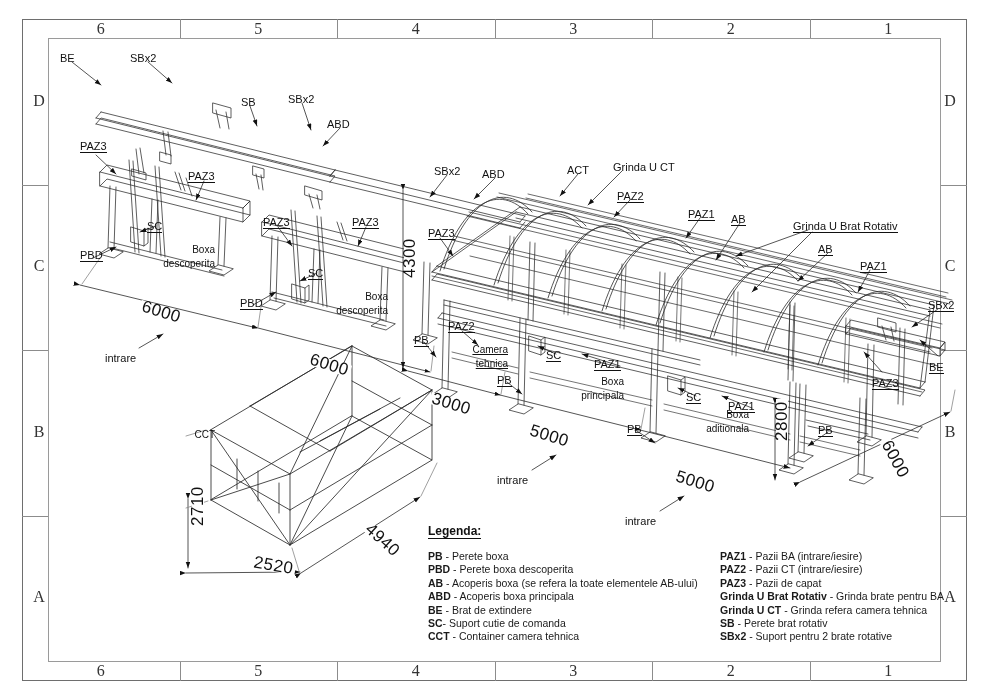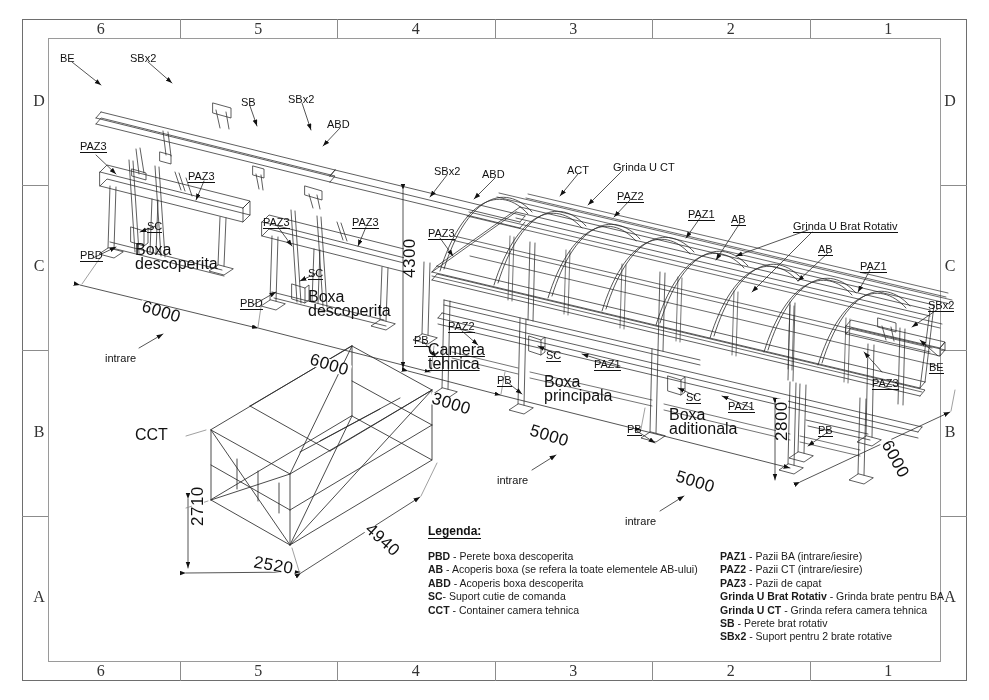--- a/index.html
+++ b/index.html
@@ -27,21 +27,21 @@
 
   
   #art{position:absolute;left:0;top:0;width:989px;height:700px;}
 
   
   .lbl{
     position:absolute;font-size:11px;line-height:12px;color:#111;
     white-space:nowrap;font-family:"Liberation Sans",sans-serif;
   }
   .lbl.u{border-bottom:1px solid #111;padding-bottom:0px;}
-  .lbl.area{font-size:16px;text-align:left;line-height:14px;}
+  .lbl.area{font-size:10px;text-align:right;line-height:14px;}
   .lbl.dim{font-size:17px;color:#111;letter-spacing:0.5px;}
   .lbl.intr{font-size:11px;color:#111;}
 
   
   .legend{position:absolute;left:428px;top:521px;width:520px;}
   .legend-title{
     font-size:12px;font-weight:bold;color:#111;
     border-bottom:1px solid #111;display:inline-block;padding-bottom:0px;
   }
   .legend-cols{display:flex;margin-top:11px;}
@@ -511,23 +511,25 @@
   <div id="entrances">
       <div class="lbl intr" style="left: 105px; top: 352px;">intrare</div>
       <div class="lbl intr" style="left: 497px; top: 474px;">intrare</div>
       <div class="lbl intr" style="left: 625px; top: 515px;">intrare</div>
     </div>
 
   <div class="legend">
     <div class="legend-title">Legenda:</div>
     <div class="legend-cols">
       <div class="legend-col left" id="legend-left">
+          <div class="legend-row"><b>PB</b><span> - Perete boxa</span></div>
           <div class="legend-row"><b>PBD</b><span> - Perete boxa descoperita</span></div>
           <div class="legend-row"><b>AB</b><span> - Acoperis boxa (se refera la toate elementele AB-ului)</span></div>
-          <div class="legend-row"><b>ABD</b><span> - Acoperis boxa descoperita</span></div>
+          <div class="legend-row"><b>ABD</b><span> - Acoperis boxa principala</span></div>
+          <div class="legend-row"><b>BE</b><span> - Brat de extindere</span></div>
           <div class="legend-row"><b>SC</b><span>- Suport cutie de comanda</span></div>
           <div class="legend-row"><b>CCT</b><span> - Container camera tehnica</span></div>
         </div>
       <div class="legend-col right" id="legend-right">
           <div class="legend-row"><b>PAZ1</b><span> - Pazii BA (intrare/iesire)</span></div>
           <div class="legend-row"><b>PAZ2</b><span> - Pazii CT (intrare/iesire)</span></div>
           <div class="legend-row"><b>PAZ3</b><span> - Pazii de capat</span></div>
           <div class="legend-row"><b>Grinda U Brat Rotativ</b><span> - Grinda brate pentru BA</span></div>
           <div class="legend-row"><b>Grinda U CT</b><span> - Grinda refera camera tehnica</span></div>
           <div class="legend-row"><b>SB</b><span> - Perete brat rotativ</span></div>

